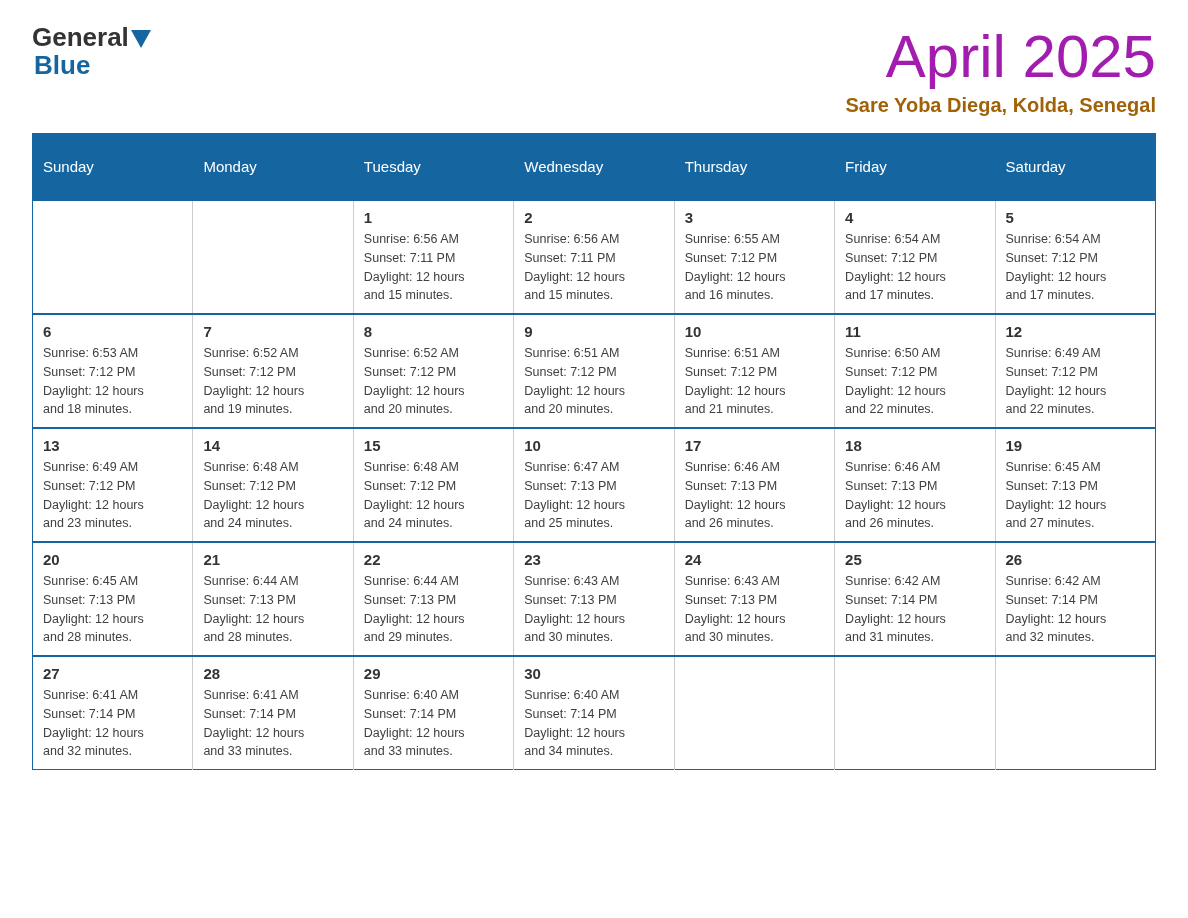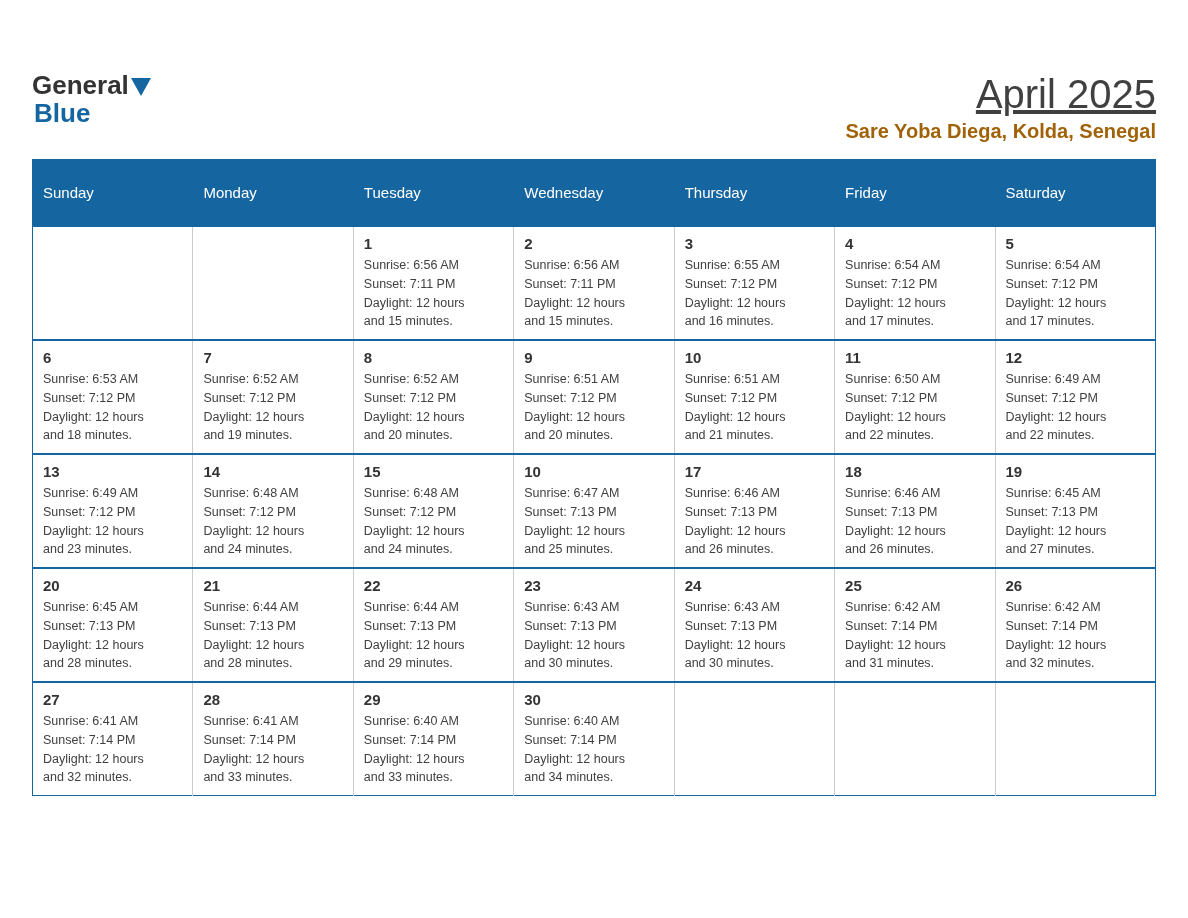--- a/index.html
+++ b/index.html
@@ -9,21 +9,20 @@
       color: #333;
       padding: 24px 32px;
       width: 1188px;
       min-height: 918px;
     }
     .header {
       display: flex;
       justify-content: space-between;
       align-items: flex-start;
       margin-bottom: 16px;
-      margin-top: 48px;
     }
     .logo {
       display: flex;
       flex-direction: column;
       align-items: flex-start;
     }
     .logo-text {
       display: flex;
       align-items: center;
       font-size: 26px;
@@ -46,25 +45,24 @@
       color: #1565a0;
       font-size: 26px;
       font-weight: bold;
       margin-top: 0px;
       padding-left: 2px;
     }
     .title-block {
       text-align: right;
     }
     .title-block h1 {
-      font-size: 40px;
+      font-size: 60px;
       font-weight: normal;
-      color: #404040;
+      color: #a21caf;
       line-height: 1.1;
-      text-decoration: underline;
     }
     .title-block h2 {
       font-size: 20px;
       font-weight: bold;
       color: #a16207;
       margin-top: 4px;
     }
     .calendar {
       width: 100%;
       border-collapse: collapse;

